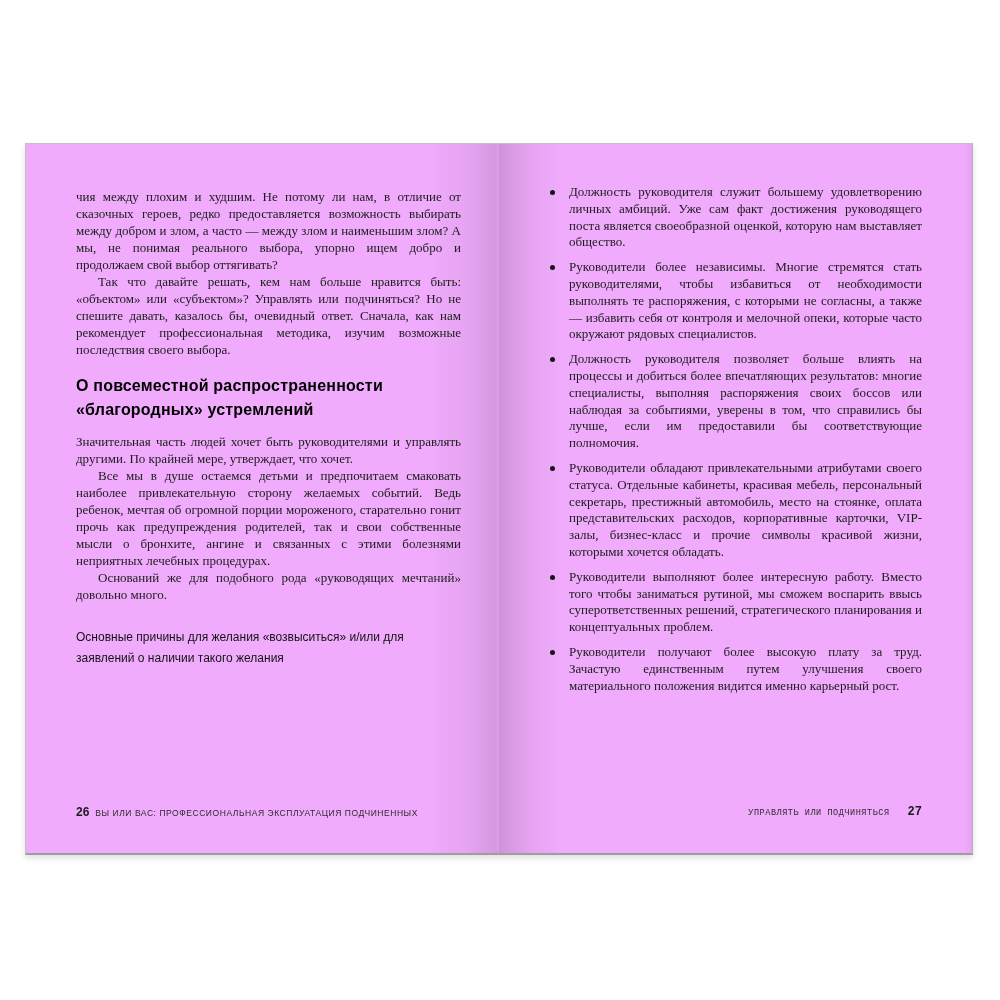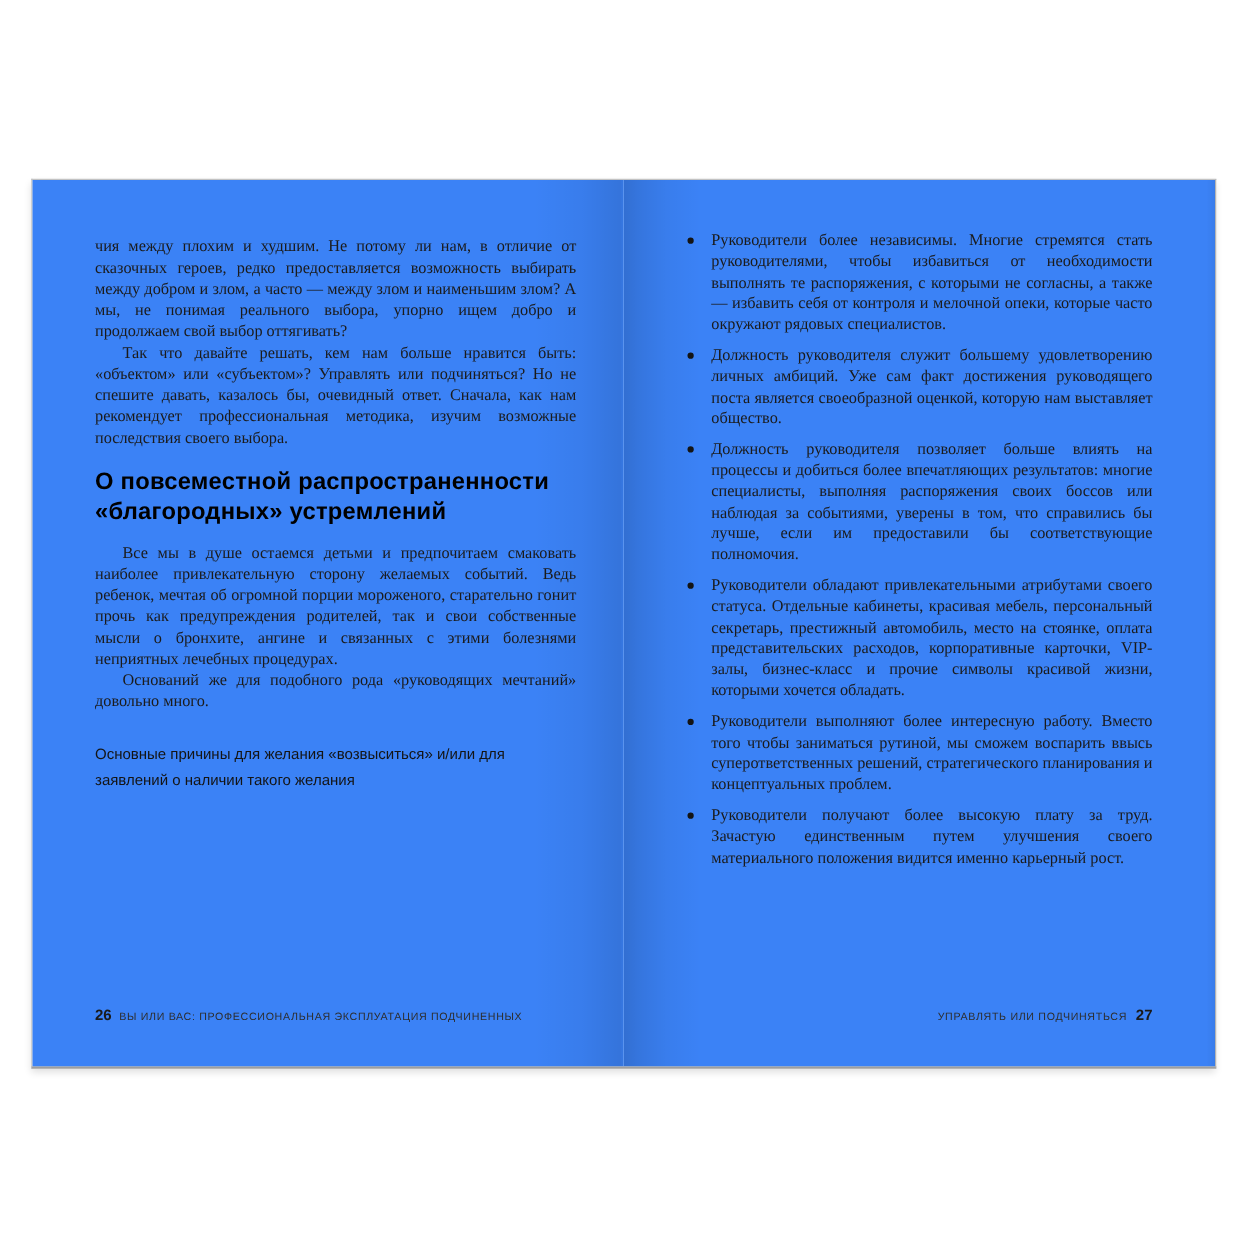--- a/index.html
+++ b/index.html
@@ -29,21 +29,21 @@
     border-right-color: #b3b3b3;
     box-shadow: 0 3px 6px rgba(0,0,0,0.13);
     box-sizing: border-box;
   }
   .page {
     position: relative;
     width: 50%;
     height: 100%;
     box-sizing: border-box;
     overflow: hidden;
-    background: #3b82f6;
+    background: #f0abfc;
   }
   .spine-shade-left {
     position: absolute; top: 0; right: 0; bottom: 0; width: 72px;
     background: linear-gradient(to right, rgba(0,0,0,0) 0%, rgba(0,0,0,0.045) 55%, rgba(0,0,0,0.11) 96%, rgba(0,0,0,0.07) 100%);
     pointer-events: none;
   }
   .spine-shade-right {
     position: absolute; top: 0; left: 0; bottom: 0; width: 62px;
     background: linear-gradient(to right, rgba(0,0,0,0.15) 0%, rgba(0,0,0,0.10) 18%, rgba(0,0,0,0.04) 55%, rgba(0,0,0,0) 100%);
     pointer-events: none;
@@ -62,21 +62,21 @@
     line-height: 17px;
     text-align: justify;
     color: #1b1b1b;
   }
   .indent { text-indent: 22px; }
 
   .section-heading {
     margin: 16px 0 12px;
     font-family: "Liberation Sans", sans-serif;
     font-weight: 700;
-    font-size: 19px;
+    font-size: 16px;
     line-height: 23.5px;
     letter-spacing: 0.2px;
     color: #000000;
   }
   .subsection-heading {
     margin: 24px 0 12px;
     font-family: "Liberation Sans", sans-serif;
     font-weight: 400;
     font-size: 12px;
     line-height: 21px;
@@ -98,21 +98,21 @@
   .content-right .body-text { line-height: 16.8px; }
 
   .page-footer {
     position: absolute;
     bottom: 34px;
     display: flex;
     align-items: baseline;
     font-family: "Liberation Sans", sans-serif;
   }
   .footer-left  { left: 50px; right: 38px; gap: 6px; }
-  .footer-right { left: 48px; right: 50px; justify-content: flex-end; gap: 7px; }
+  .footer-right { left: 48px; right: 50px; justify-content: flex-end; gap: 18px; font-family: Liberation Mono, monospace; }
   .page-number {
     font-weight: 700;
     font-size: 12px;
     color: #1a1a1a;
   }
   .running-title {
     font-size: 8.5px;
     letter-spacing: 0.55px;
     color: #2d2d2d;
     white-space: nowrap;
@@ -125,45 +125,46 @@
   <div class="book">
 
     <section class="page">
       <div class="spine-shade-left"></div>
       <div class="content-left">
         <p class="body-text">чия между плохим и худшим. Не потому ли нам, в отличие от сказочных героев, редко предоставляется возможность выбирать между добром и злом, а часто — между злом и наименьшим злом? А мы, не понимая реального выбора, упорно ищем добро и продолжаем свой выбор оттягивать?</p>
         <p class="body-text indent">Так что давайте решать, кем нам больше нравится быть: «объектом» или «субъектом»? Управлять или подчиняться? Но не спешите давать, казалось бы, очевидный ответ. Сначала, как нам рекомендует профессиональная методика, изучим возможные последствия своего выбора.</p>
 
         <h2 class="section-heading">О повсеместной распространенности «благородных» устремлений</h2>
 
+        <p class="body-text">Значительная часть людей хочет быть руководителями и управлять другими. По крайней мере, утверждает, что хочет.</p>
         <p class="body-text indent">Все мы в душе остаемся детьми и предпочитаем смаковать наиболее привлекательную сторону желаемых событий. Ведь ребенок, мечтая об огромной порции мороженого, старательно гонит прочь как предупреждения родителей, так и свои собственные мысли о бронхите, ангине и связанных с этими болезнями неприятных лечебных процедурах.</p>
         <p class="body-text indent">Оснований же для подобного рода «руководящих мечтаний» довольно много.</p>
 
         <h3 class="subsection-heading">Основные причины для желания «возвыситься» и/или для заявлений о наличии такого желания</h3>
 
       </div>
 
       <footer class="page-footer footer-left">
         <span class="page-number">26</span>
         <span class="running-title">ВЫ ИЛИ ВАС: ПРОФЕССИОНАЛЬНАЯ ЭКСПЛУАТАЦИЯ ПОДЧИНЕННЫХ</span>
       </footer>
     </section>
 
     <section class="page">
       <div class="spine-shade-right"></div>
       <div class="edge-shade-right"></div>
       <div class="content-right">
         <div class="bullet-list">
           <div class="bullet-item">
             <span class="bullet-marker"></span>
-            <p class="body-text bullet-text">Руководители более независимы. Многие стремятся стать руководителями, чтобы избавиться от необходимости выполнять те распоряжения, с которыми не согласны, а также — избавить себя от контроля и мелочной опеки, которые часто окружают рядовых специалистов.</p>
+            <p class="body-text bullet-text">Должность руководителя служит большему удовлетворению личных амбиций. Уже сам факт достижения руководящего поста является своеобразной оценкой, которую нам выставляет общество.</p>
           </div>
           <div class="bullet-item">
             <span class="bullet-marker"></span>
-            <p class="body-text bullet-text">Должность руководителя служит большему удовлетворению личных амбиций. Уже сам факт достижения руководящего поста является своеобразной оценкой, которую нам выставляет общество.</p>
+            <p class="body-text bullet-text">Руководители более независимы. Многие стремятся стать руководителями, чтобы избавиться от необходимости выполнять те распоряжения, с которыми не согласны, а также — избавить себя от контроля и мелочной опеки, которые часто окружают рядовых специалистов.</p>
           </div>
           <div class="bullet-item">
             <span class="bullet-marker"></span>
             <p class="body-text bullet-text">Должность руководителя позволяет больше влиять на процессы и добиться более впечатляющих результатов: многие специалисты, выполняя распоряжения своих боссов или наблюдая за событиями, уверены в том, что справились бы лучше, если им предоставили бы соответствующие полномочия.</p>
           </div>
           <div class="bullet-item">
             <span class="bullet-marker"></span>
             <p class="body-text bullet-text">Руководители обладают привлекательными атрибутами своего статуса. Отдельные кабинеты, красивая мебель, персональный секретарь, престижный автомобиль, место на стоянке, оплата представительских расходов, корпоративные карточки, VIP-залы, бизнес-класс и прочие символы красивой жизни, которыми хочется обладать.</p>
           </div>
           <div class="bullet-item">

